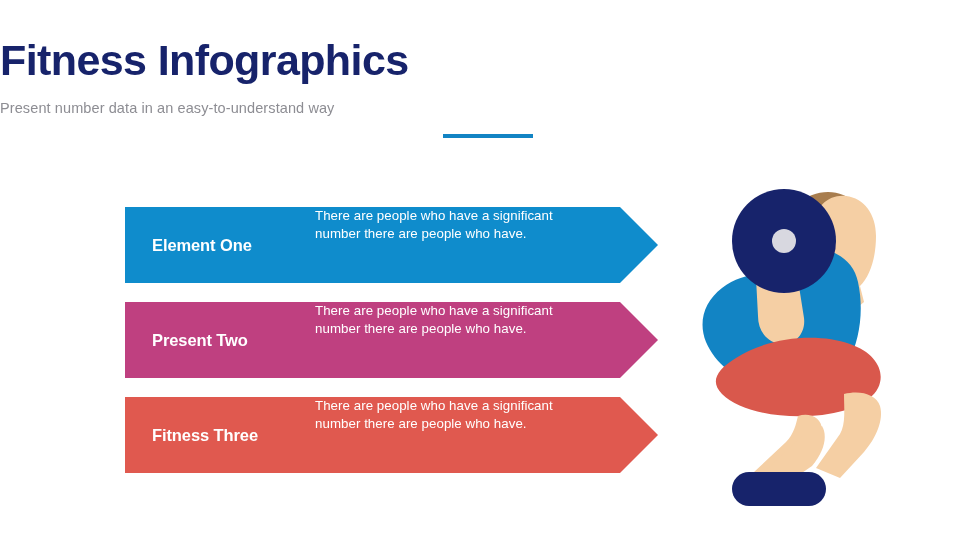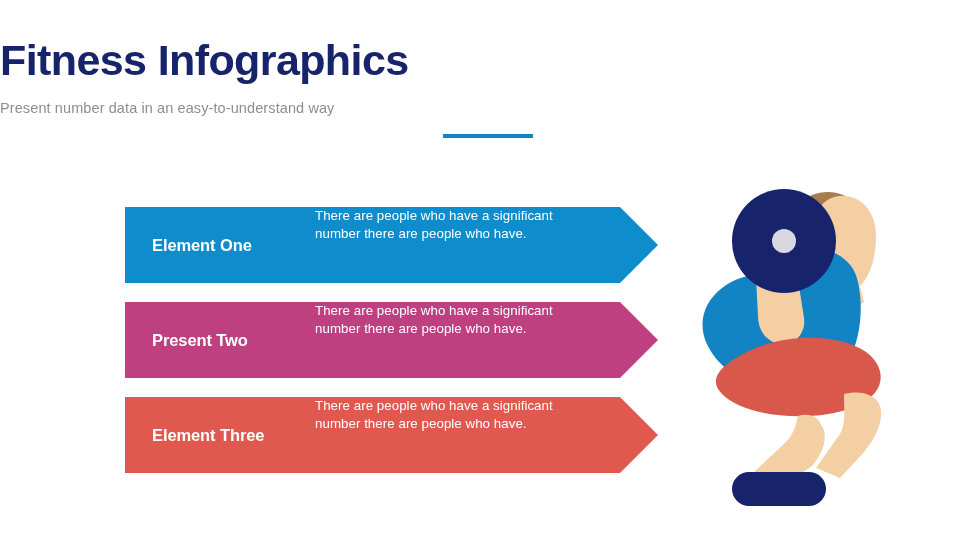--- a/index.html
+++ b/index.html
@@ -173,21 +173,21 @@
       <span>number there are people who have.</span>
     </div>
   </div>
 
   <div class="banner-row" id="banner-row-2">
     <div class="banner-shape">
       <svg viewBox="0 0 533 76" xmlns="http://www.w3.org/2000/svg">
         <polygon points="0,0 495,0 533,38 495,76 0,76" fill="#e0594f"></polygon>
       </svg>
     </div>
-    <div class="banner-label">Element Three</div>
+    <div class="banner-label">Fitness Three</div>
     <div class="banner-desc">
       <span>There are people who have a significant</span>
       <span>number there are people who have.</span>
     </div>
   </div>
 
   <div id="illustration">
     <svg viewBox="0 0 230 320" xmlns="http://www.w3.org/2000/svg">
 
       <path d="M92 48 C92 22 112 6 134 6 C156 6 172 22 172 46 C172 62 164 74 152 80

